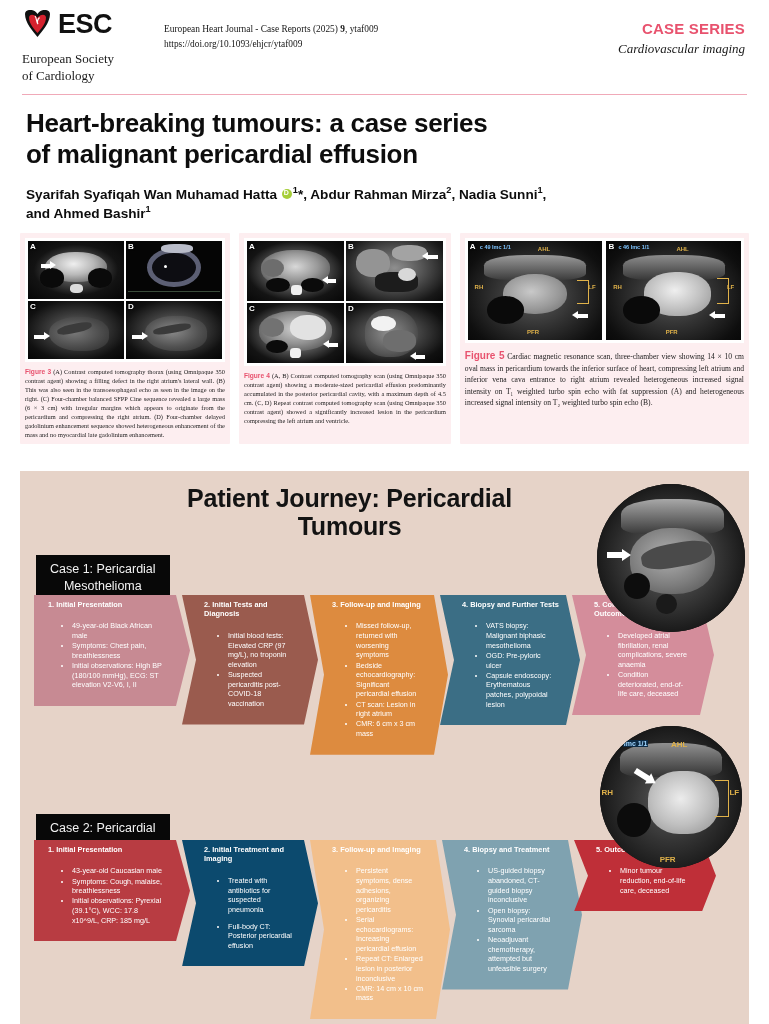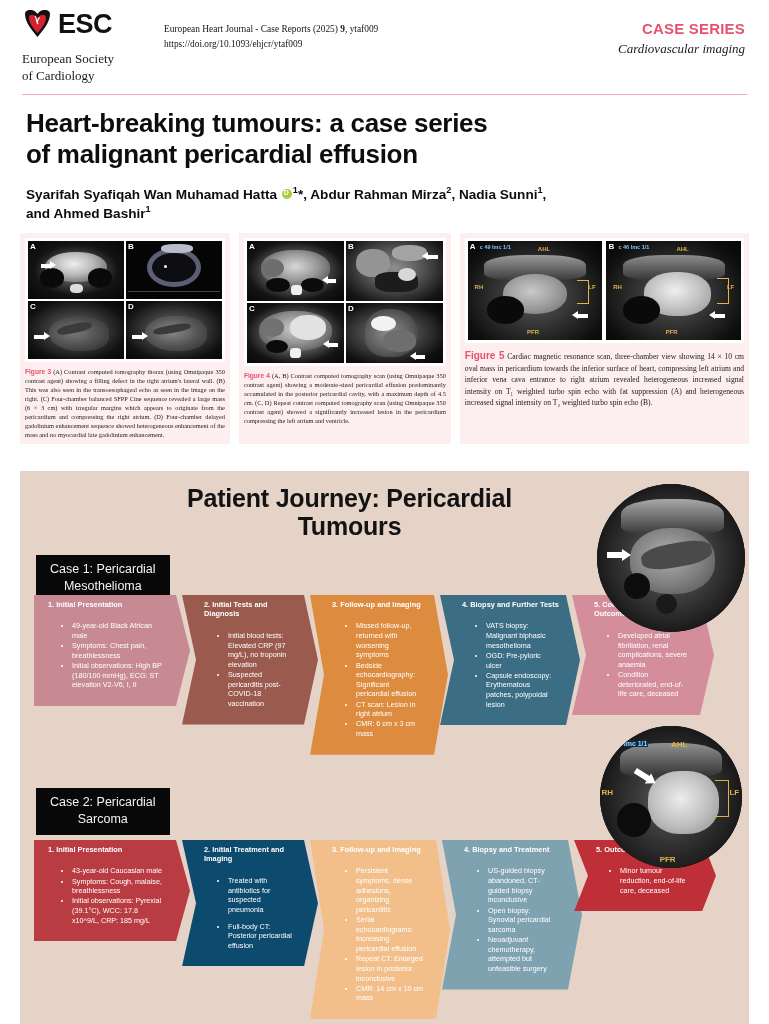--- a/index.html
+++ b/index.html
@@ -55,21 +55,21 @@
   .fig-cap { font-family:"Liberation Serif", serif; font-size:6.35px; line-height:1.42; color:#1b1b1b; margin-top:5px; text-align:justify; }
   .fig-cap .fnum { color:#e8526e; font-weight:bold; font-family:"Liberation Sans", sans-serif; font-size:6.6px; }
   .fig-cap.big { font-size:7.6px; line-height:1.52; }
   .fig-cap.big .fnum { font-size:10px; }
 
   
   .info { position:absolute; left:20px; top:471px; width:729px; height:583px; background:#e6d3c8; }
   .info-title { text-align:center; font-weight:bold; font-size:25px; line-height:1.1; color:#131313; padding: 14px 130px 0 60px; letter-spacing:-0.2px; font-family:"Liberation Sans", sans-serif; }
   .case-tag { display:inline-block; background:#080808; color:#f2f2f2; font-size:12.5px; padding:6px 14px 7px 14px; text-align:center; line-height:1.35; }
   .case1-tag-wrap { position:absolute; left:16px; top:84px; width:155px; }
-  .case2-tag-wrap { position:absolute; left:16px; top:317px; width:145px; }
+  .case2-tag-wrap { position:absolute; left:16px; top:343px; width:145px; }
 
   .flow { position:absolute; display:flex; align-items:flex-start; }
   .flow1 { left:14px; top:124px; width:700px; height:102px; }
   .flow2 { left:14px; top:369px; width:700px; height:117px; }
   .chev { position:relative; padding: 5px 14px 4px 22px; color:#fff; }
   .chev:first-child { padding-left:14px; }
   .chev .ctitle { font-weight:bold; font-size:7.4px; line-height:1.28; margin-bottom:2px; }
   .chev ul { margin:12px; padding-left:12px; }
   .chev li { font-size:7.2px; line-height:1.34; margin-bottom:0.5px; }
   .chev.c1 { clip-path: polygon(0 0, calc(100% - 14px) 0, 100% 50%, calc(100% - 14px) 100%, 0 100%); }

